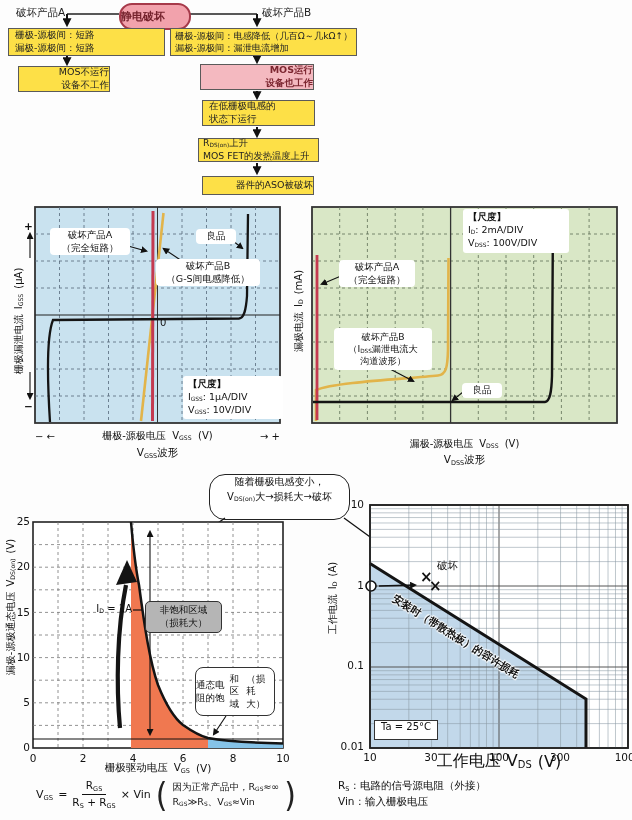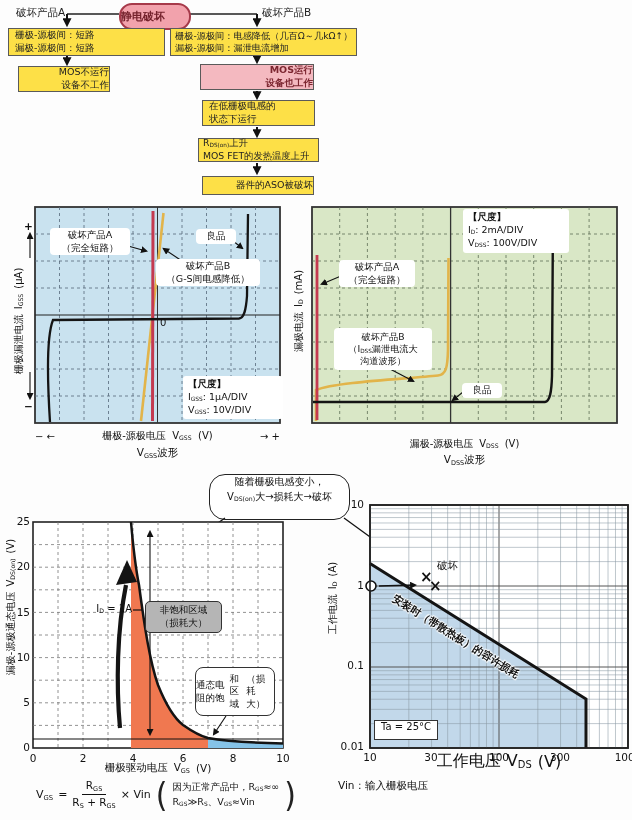--- a/index.html
+++ b/index.html
@@ -376,14 +376,15 @@
   </span>
   <span>× Vin</span>
   <span class="bigp">(</span>
   <span class="note">
     <div><span>因为正常产品中，R</span><sub>GS</sub><span>≈∞</span></div>
     <div><span>R</span><sub>GS</sub><span>≫R</span><sub>S</sub><span>、V</span><sub>GS</sub><span>≈Vin</span></div>
   </span>
   <span class="bigp">)</span>
 </div>
 <div class="defs" style="left:338px;top:778px">
+  <div><span>R</span><sub>S</sub><span>：电路的信号源电阻（外接）</span></div>
   <div><span>Vin</span><span>：输入栅极电压</span></div>
 </div>
 
 </body></html>

